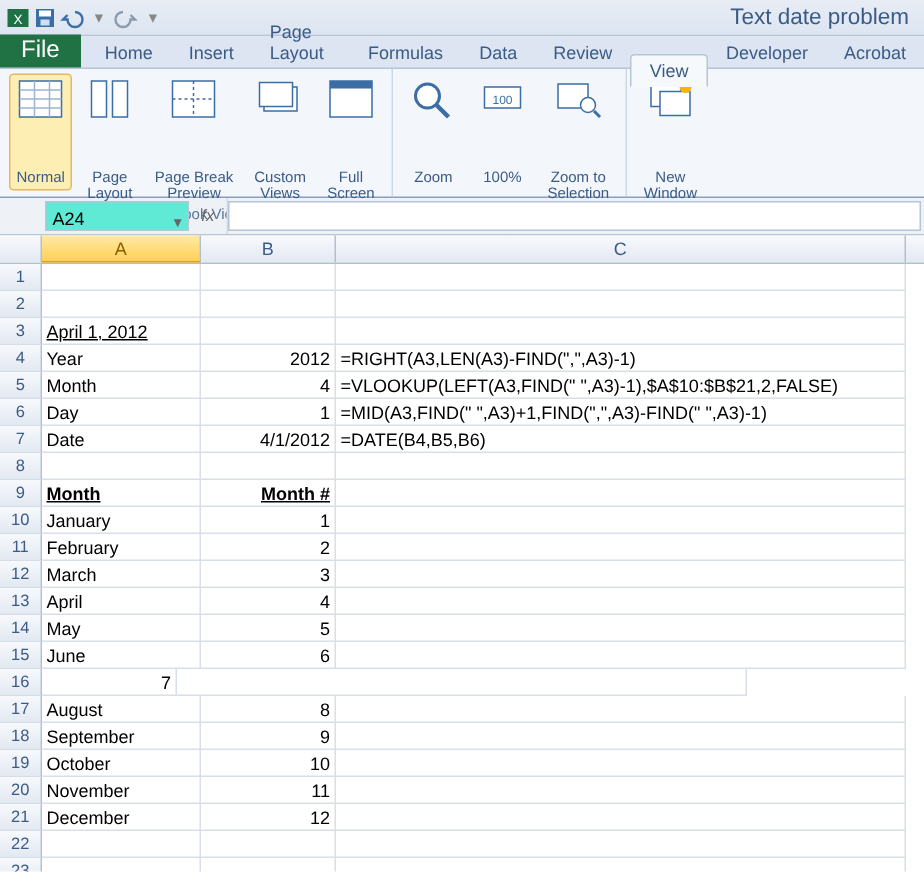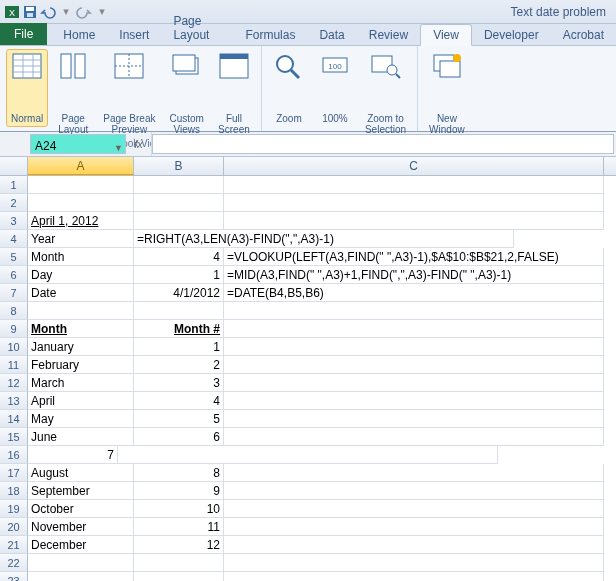--- a/index.html
+++ b/index.html
@@ -16,54 +16,54 @@
   .titlebar {
     height: 24px;
     background: linear-gradient(#e8edf5,#dce5f1);
     display: flex;
     align-items: center;
     padding: 0 4px;
     border-bottom: 1px solid #b6c4d8;
   }
   .titlebar .qat { display:flex; align-items:center; gap:2px;}
   .titlebar .qat span { width:16px; height:16px; display:flex; align-items:center; justify-content:center; color:#3b5b87;}
-  .titlebar .title { flex:1; text-align:right; color:#3b5b87; font-size:12px; padding-right:6px;}
+  .titlebar .title { flex:1; text-align:right; color:#3b5b87; font-size:15px; padding-right:6px;}
   
   .ribtabs {
     height: 22px;
     background:#dce5f1;
     display:flex;
     align-items:flex-end;
     border-bottom:1px solid #b6c4d8;
     padding-left:0;
   }
   .filetab {
     background:#207245;
     color:#fff;
     height:22px;
     padding:0 14px;
     display:flex;
     align-items:center;
-    font-size:12px;
+    font-size:16px;
     margin-right:4px;
   }
   .ribtab {
     padding: 3px 12px 3px;
     font-size:12px;
     color:#3b5b87;
     cursor:pointer;
   }
   .ribtab.active {
     background:#f5f9fc;
     border:1px solid #b6c4d8;
     border-bottom:1px solid #f5f9fc;
     border-radius:3px 3px 0 0;
     color:#3b5b87;
     position:relative;
-    top:1px;
+    top:13px;
   }
   
   .ribbon {
     height:86px;
     background:#f3f6fb;
     border-bottom:1px solid #8ba0bc;
     display:flex;
   }
   .group {
     border-right:1px solid #cdd8e6;
@@ -328,20 +328,21 @@
       </div>
       <div class="row">
         <div class="rowhead">3</div>
         <div class="cell A underline">April 1, 2012</div>
         <div class="cell B"></div>
         <div class="cell C colC-left"></div>
       </div>
       <div class="row">
         <div class="rowhead">4</div>
         <div class="cell A">Year</div>
+        <div class="cell B">2012</div>
         <div class="cell C colC-left">=RIGHT(A3,LEN(A3)-FIND(",",A3)-1)</div>
       </div>
       <div class="row">
         <div class="rowhead">5</div>
         <div class="cell A">Month</div>
         <div class="cell B">4</div>
         <div class="cell C colC-left">=VLOOKUP(LEFT(A3,FIND(" ",A3)-1),$A$10:$B$21,2,FALSE)</div>
       </div>
       <div class="row">
         <div class="rowhead">6</div>

